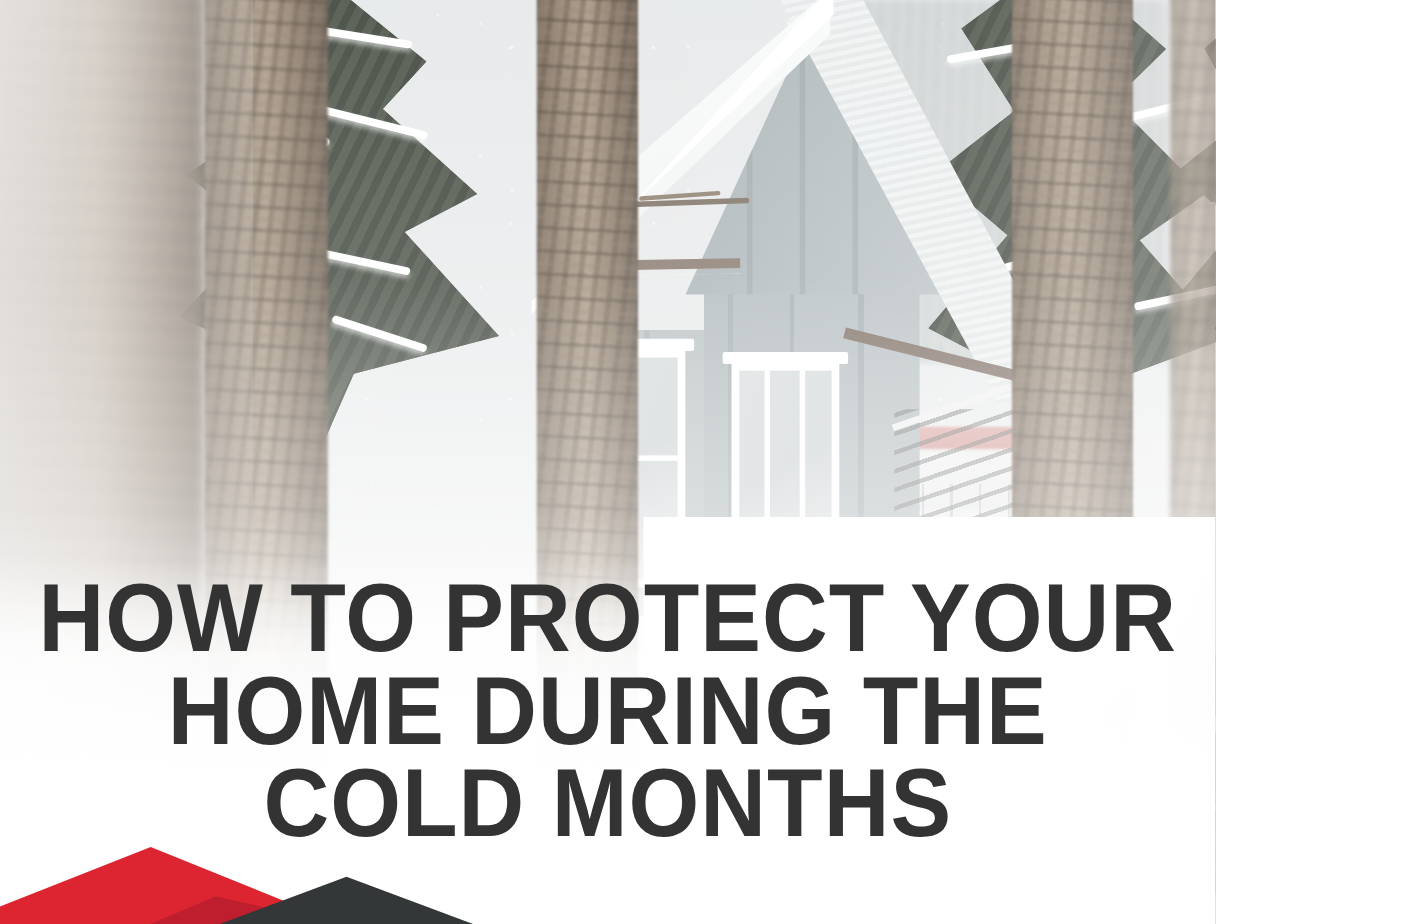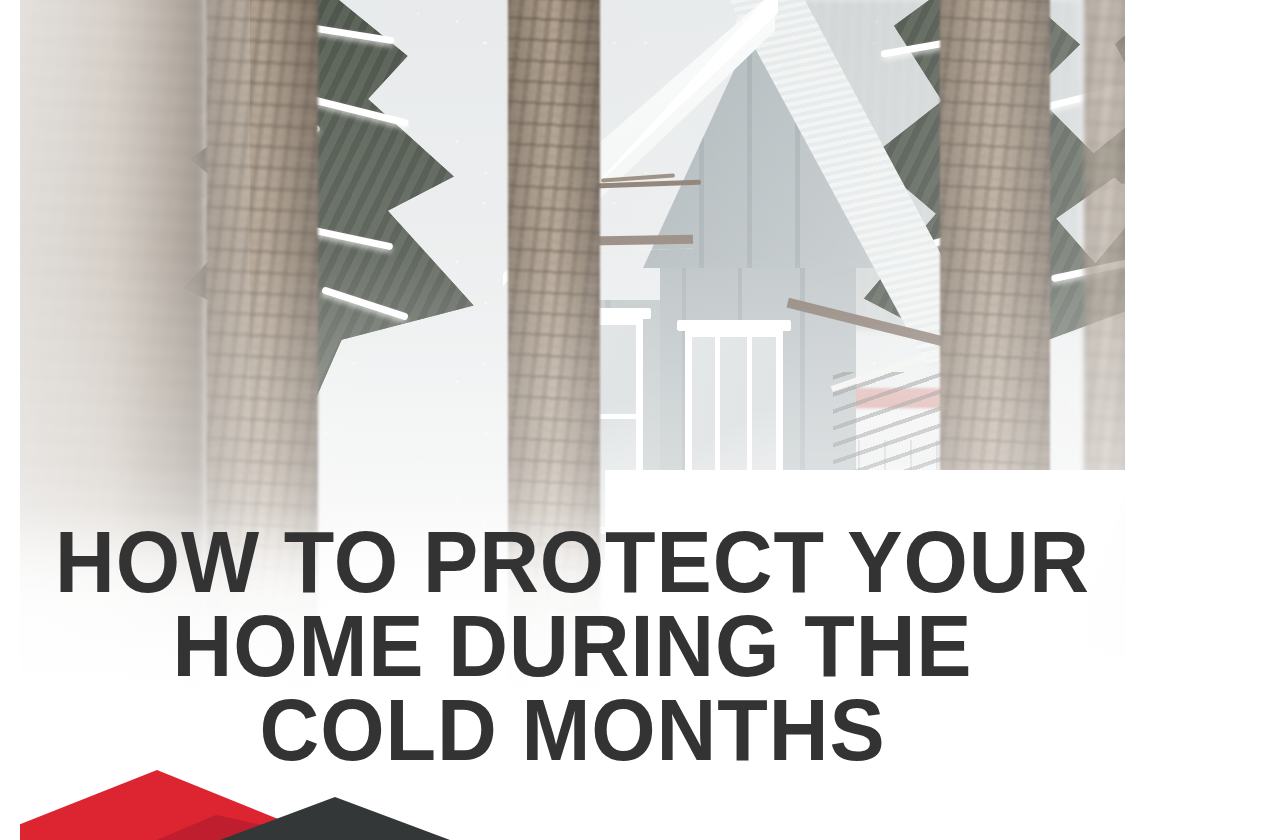--- a/index.html
+++ b/index.html
@@ -11,21 +11,20 @@
     background:#ffffff;
     font-family:"Liberation Sans", "DejaVu Sans", sans-serif;
   }
 
   #poster {
     position:relative;
     width:1105px;
     height:840px;
     overflow:hidden;
     background:#bef264;
-    margin-left:20px;
   }
 
   
   .photo {
     position:absolute;
     inset:0;
     overflow:hidden;
     background:
       
       radial-gradient(circle at 12% 18%, rgba(255,255,255,.55) 0 1.1px, transparent 1.6px),

